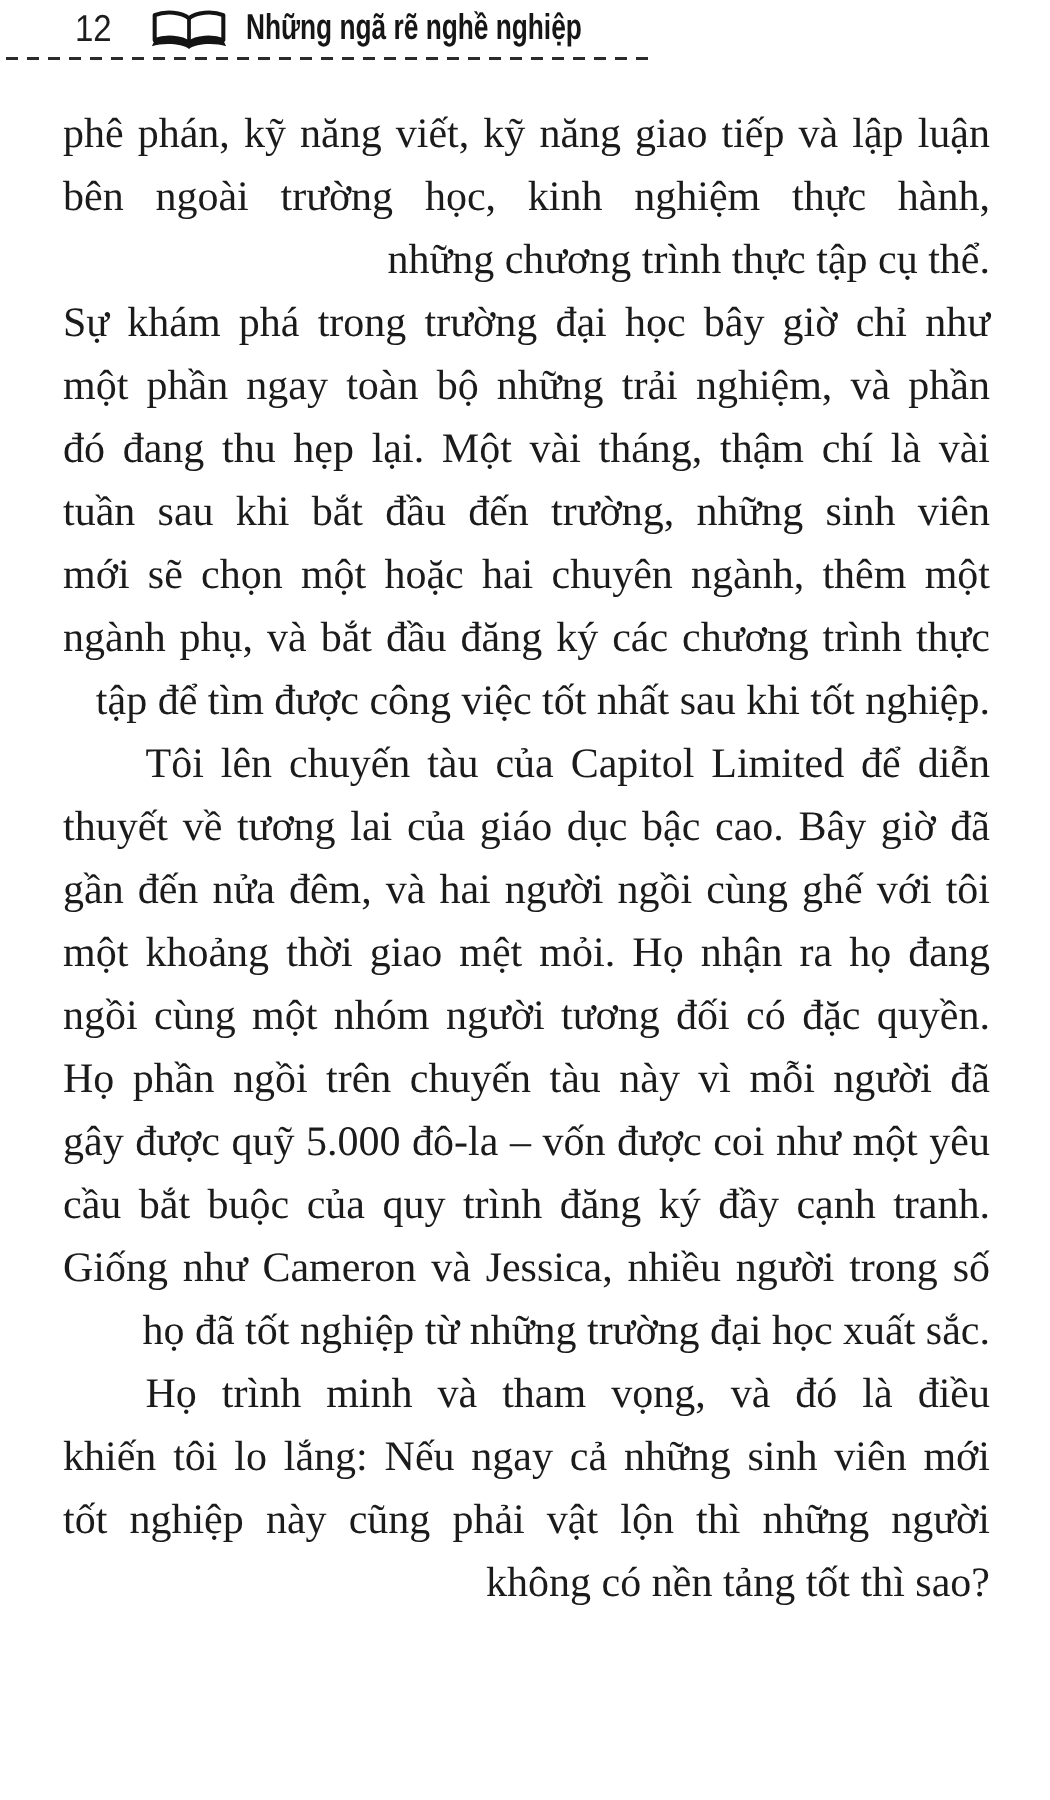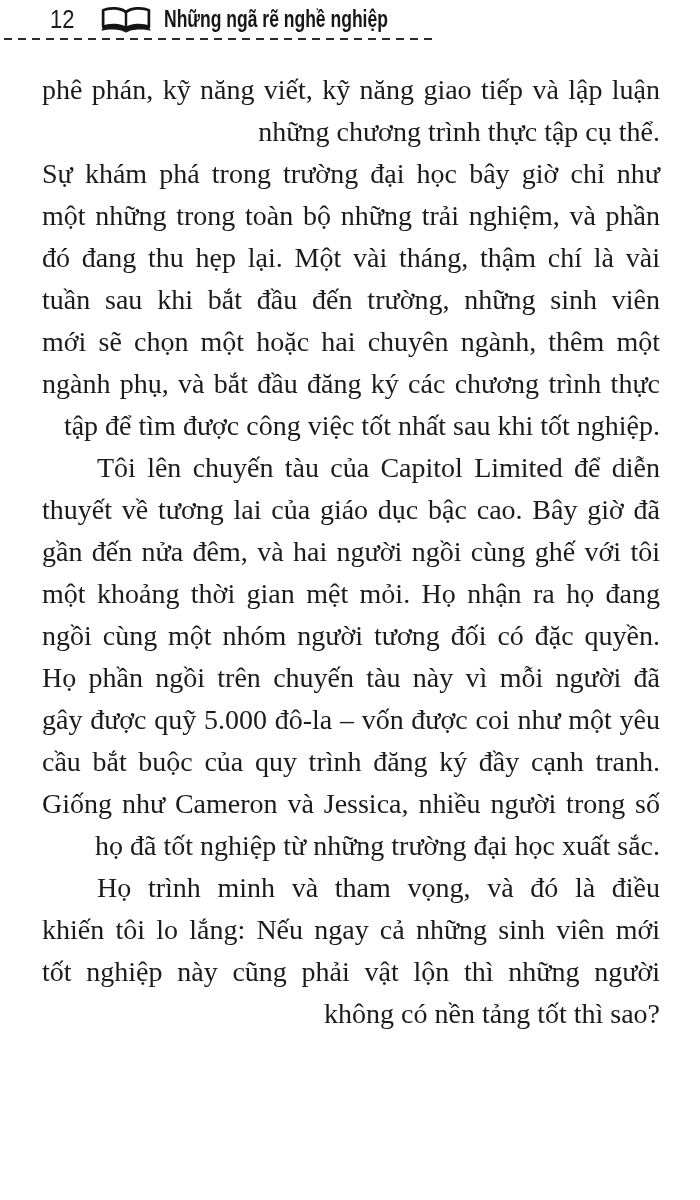--- a/index.html
+++ b/index.html
@@ -72,40 +72,41 @@
     </span>
     <span class="head-title">Những ngã rẽ nghề nghiệp</span>
     <div class="dashed-divider"></div>
   </div>
 
   <main class="body-text">
 
     <p>
       </p>
       <div class="jl">phê phán, kỹ năng viết, kỹ năng giao tiếp và lập luận</div>
+      <div class="jl">bên ngoài trường học, kinh nghiệm thực hành,</div>
       <div class="ll">những chương trình thực tập cụ thể.</div>
     <p></p>
 
     <p class="sp">
       </p>
       <div class="jl">Sự khám phá trong trường đại học bây giờ chỉ như</div>
-      <div class="jl">một những trong toàn bộ những trải nghiệm, và phần</div>
+      <div class="jl">một phần ngay toàn bộ những trải nghiệm, và phần</div>
       <div class="jl">đó đang thu hẹp lại. Một vài tháng, thậm chí là vài</div>
       <div class="jl">tuần sau khi bắt đầu đến trường, những sinh viên</div>
       <div class="jl">mới sẽ chọn một hoặc hai chuyên ngành, thêm một</div>
       <div class="jl">ngành phụ, và bắt đầu đăng ký các chương trình thực</div>
       <div class="ll">tập để tìm được công việc tốt nhất sau khi tốt nghiệp.</div>
     <p></p>
 
     <p>
       </p>
       <div class="jl ind">Tôi lên chuyến tàu của Capitol Limited để diễn</div>
       <div class="jl">thuyết về tương lai của giáo dục bậc cao. Bây giờ đã</div>
       <div class="jl">gần đến nửa đêm, và hai người ngồi cùng ghế với tôi</div>
-      <div class="jl">một khoảng thời gian mệt mỏi. Họ nhận ra họ đang</div>
+      <div class="jl">một khoảng thời giao mệt mỏi. Họ nhận ra họ đang</div>
       <div class="jl">ngồi cùng một nhóm người tương đối có đặc quyền.</div>
       <div class="jl">Họ phần ngồi trên chuyến tàu này vì mỗi người đã</div>
       <div class="jl">gây được quỹ 5.000 đô-la – vốn được coi như một yêu</div>
       <div class="jl">cầu bắt buộc của quy trình đăng ký đầy cạnh tranh.</div>
       <div class="jl">Giống như Cameron và Jessica, nhiều người trong số</div>
       <div class="ll">họ đã tốt nghiệp từ những trường đại học xuất sắc.</div>
     <p></p>
 
     <p>
       </p>

